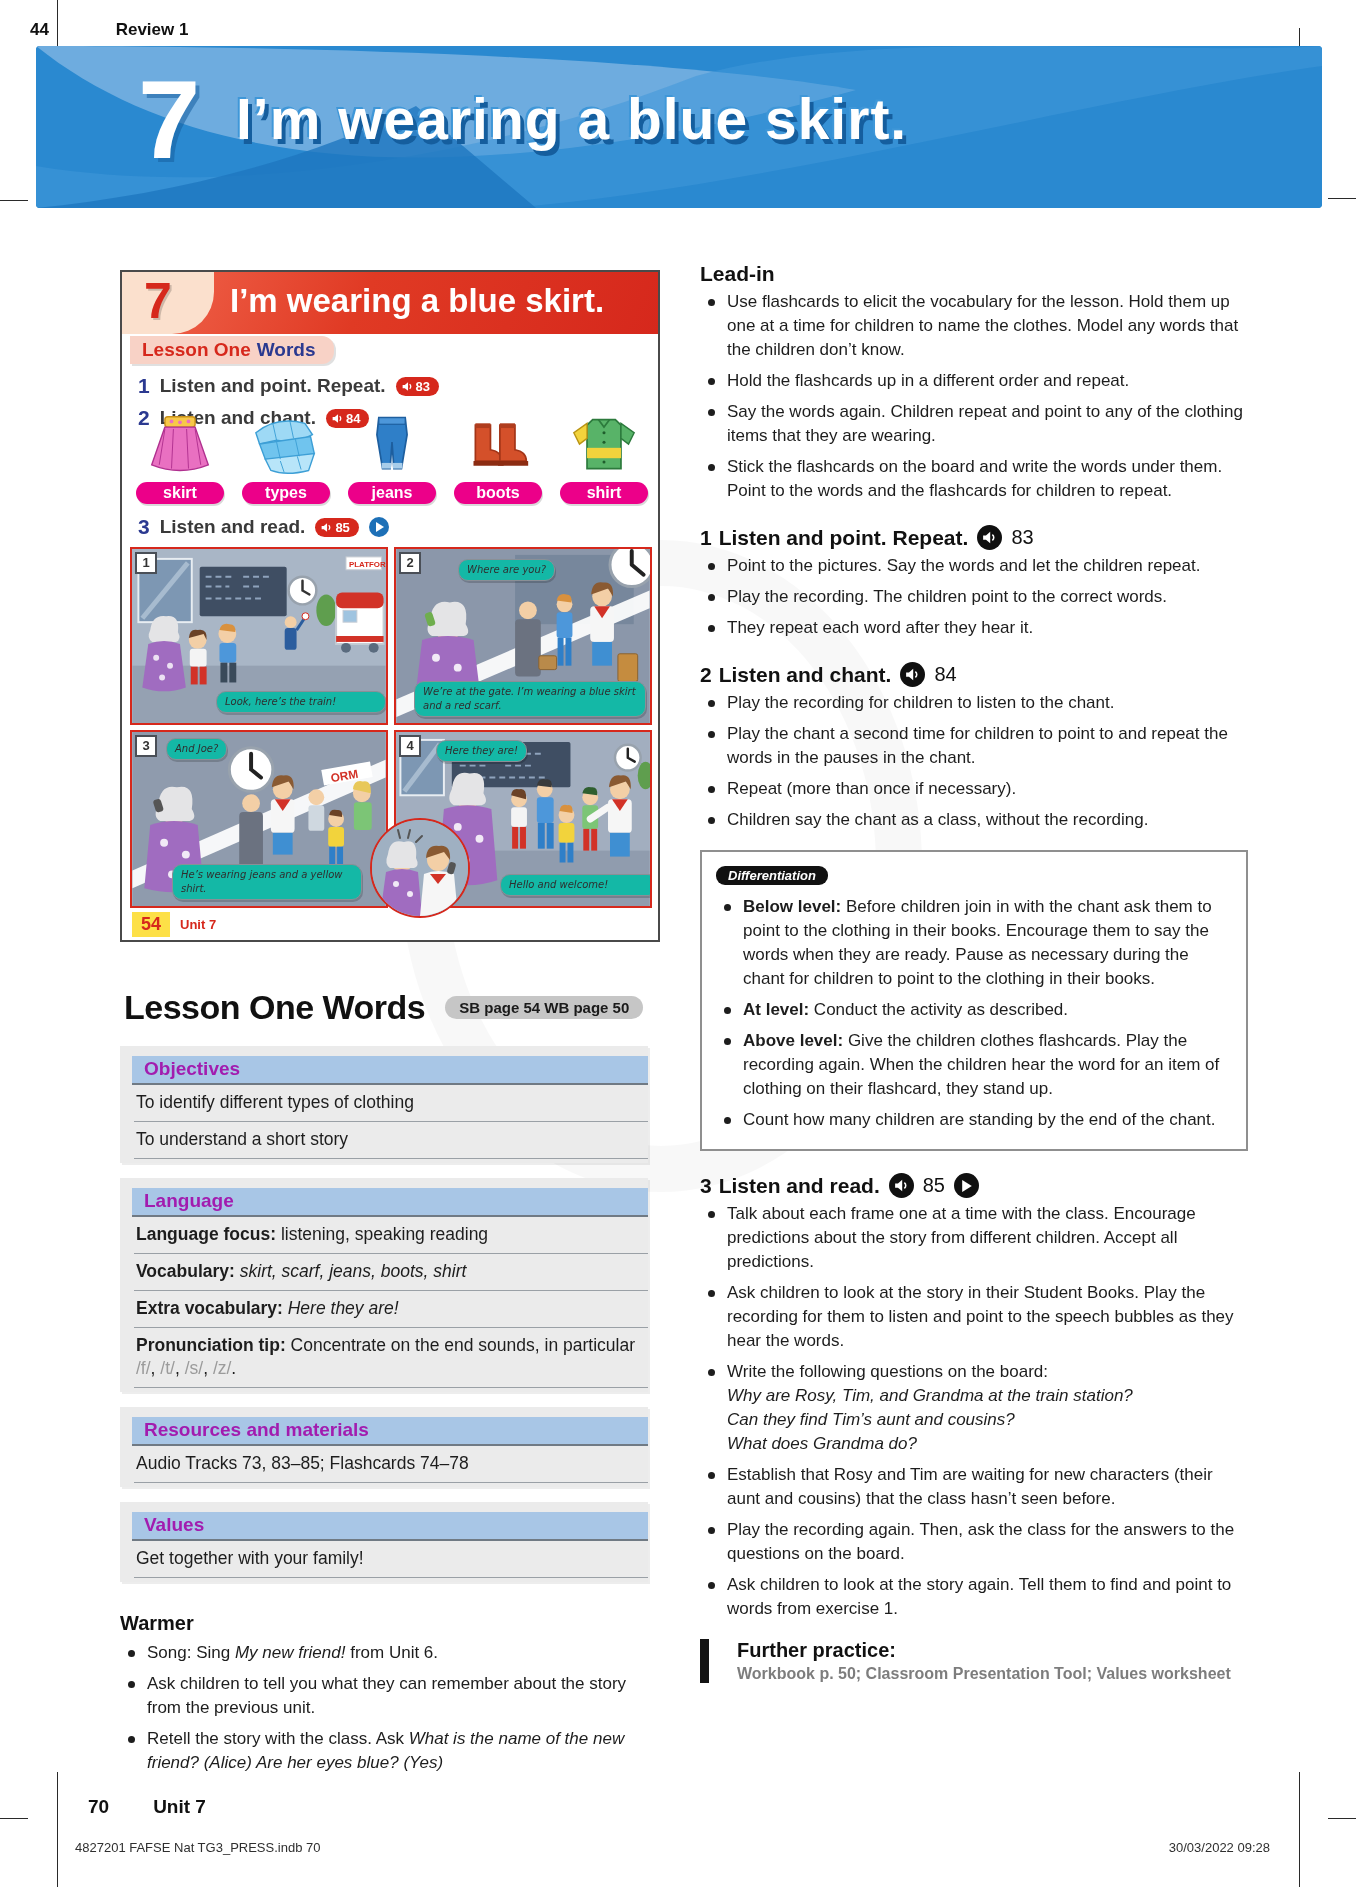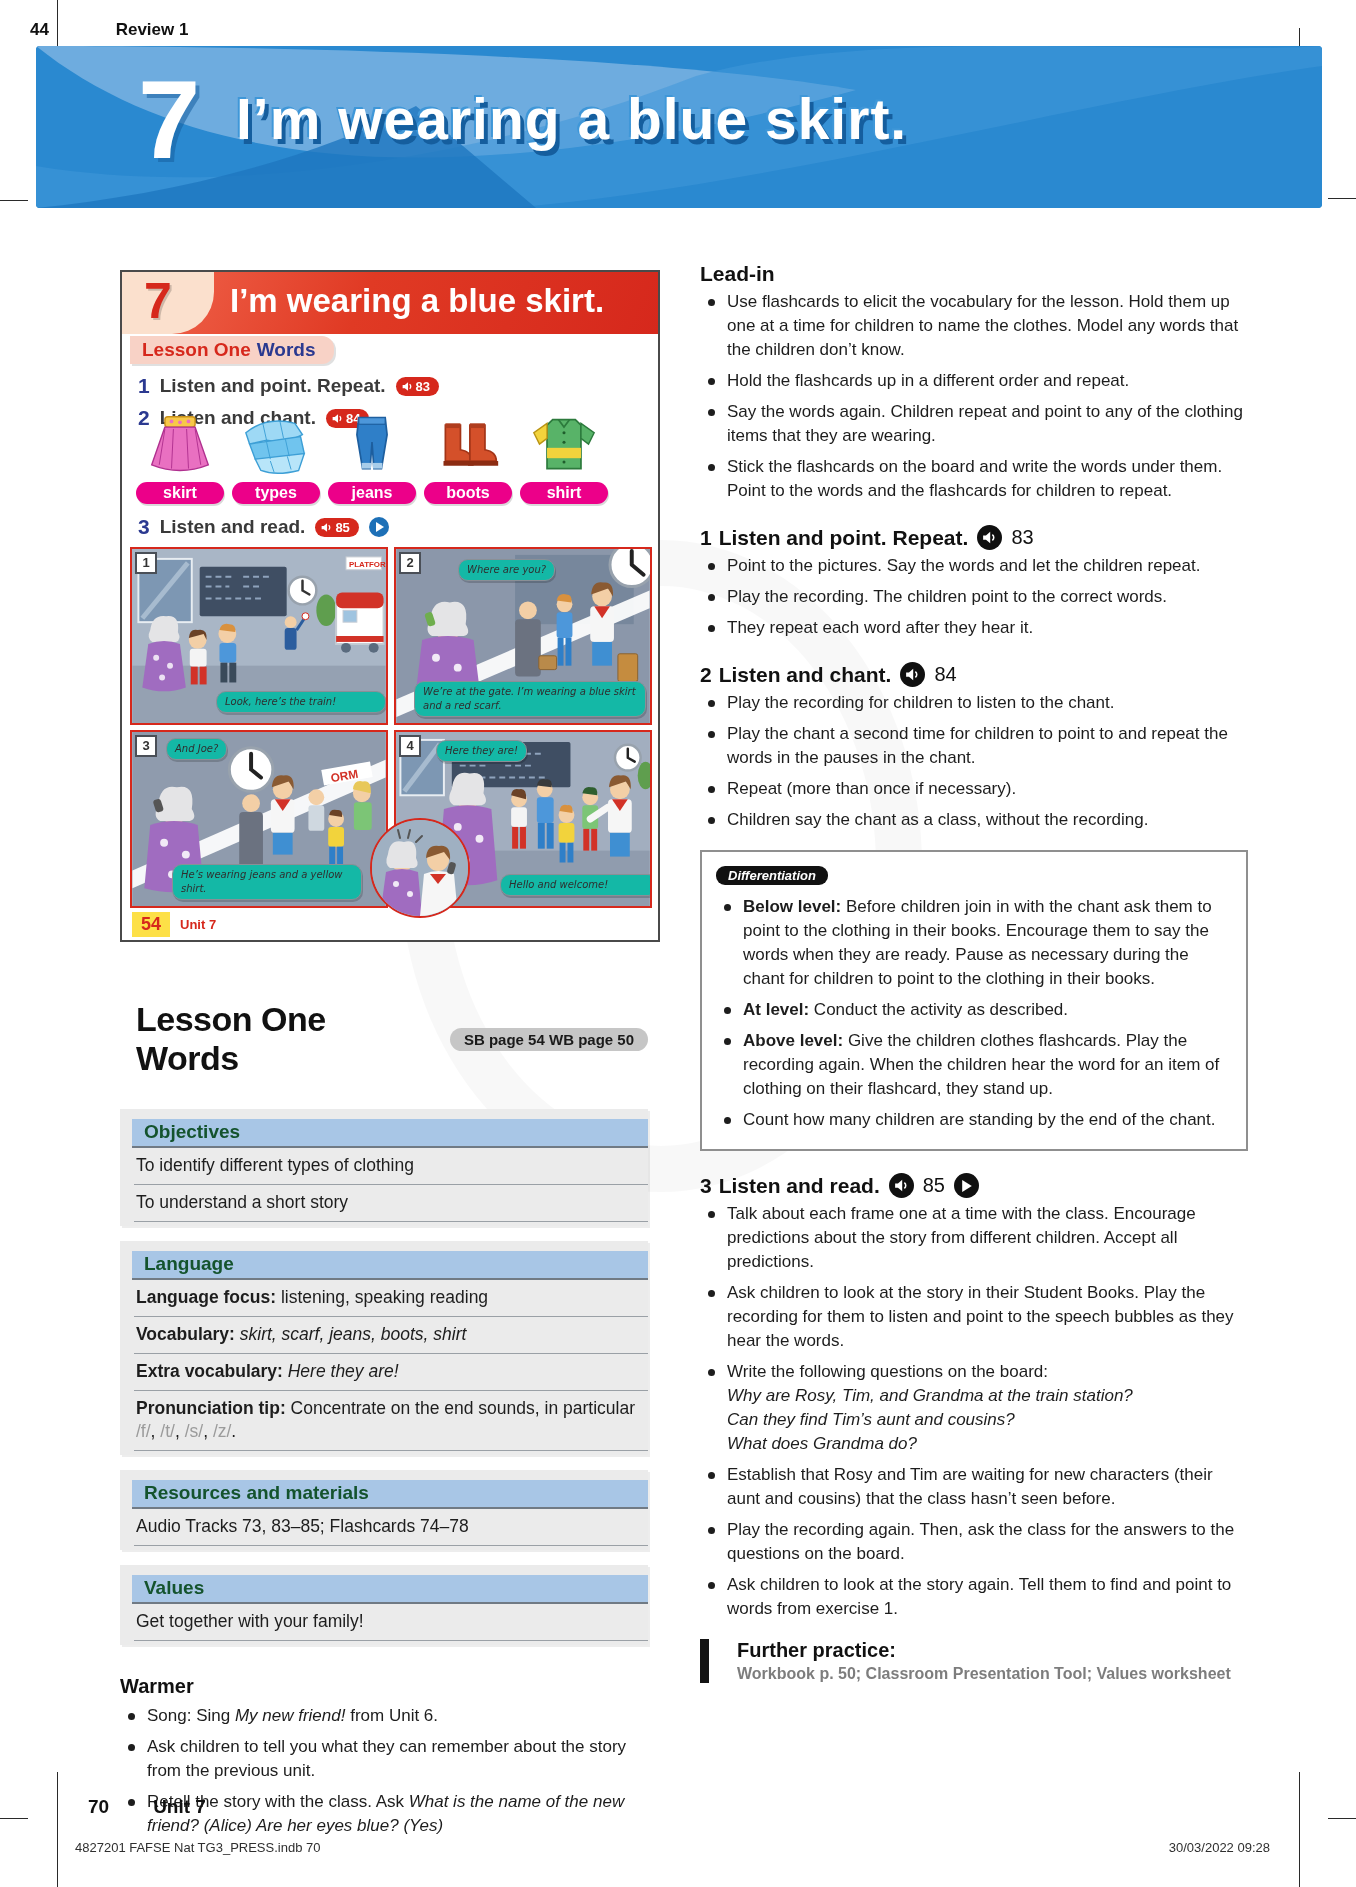--- a/index.html
+++ b/index.html
@@ -30,45 +30,45 @@
          box-shadow:2px 2px 0 rgba(0,0,0,.12);display:flex;align-items:center;gap:6px;font-size:19px;font-weight:bold;}
   .sbtab .les{color:#d6281c;} .sbtab .foc{color:#2b3990;}
   .exline{position:absolute;left:16px;display:flex;align-items:center;gap:10px;}
   .exline .n{color:#2b3990;font-weight:800;font-size:21px;}
   .exline .t{color:#3a3a3a;font-weight:bold;font-size:19px;}
   .pill{display:inline-flex;align-items:center;gap:2px;background:#d6281c;color:#fff;border-radius:12px;
         padding:2px 9px 2px 5px;font-size:13px;font-weight:bold;}
   .pill svg{width:13px;height:13px;}
   .playsb{width:20px;height:20px;border-radius:50%;background:#1d70b7;display:inline-flex;align-items:center;justify-content:center;}
   .playsb svg{width:10px;height:10px;margin-left:2px;}
-  .clothes{position:absolute;left:10px;top:140px;width:520px;display:flex;}
+  .clothes{position:absolute;left:10px;top:140px;width:520px;display:flex;justify-content:space-between;}
   .citem{width:96px;display:flex;flex-direction:column;align-items:center;}
   .citem svg{width:82px;height:66px;}
   .wordpill{margin-top:4px;background:#ec0089;color:#fff;border-radius:14px;padding:2px 0;width:88px;text-align:center;
             font-weight:bold;font-size:16px;box-shadow:1px 2px 0 rgba(0,0,0,.15);}
   
   .panel{position:absolute;width:258px;height:178px;border:2px solid #d6281c;box-sizing:border-box;overflow:hidden;background:#a9b6c6;}
   .panel svg.scene{position:absolute;inset:0;width:100%;height:100%;}
   .pnum{position:absolute;top:3px;left:3px;width:22px;height:22px;background:#fff;border:2px solid #4a4f57;box-sizing:border-box;
         text-align:center;font-weight:bold;font-size:13px;line-height:18px;color:#333;}
   .bub{position:absolute;background:#14b8a6;border:1.5px solid #8a8f96;border-radius:10px;padding:3px 8px;
        font-family:"DejaVu Sans",sans-serif;font-style:italic;font-size:10px;line-height:14px;color:#2f2f2f;
        text-align:left;box-shadow:1px 2px 0 rgba(0,0,0,.18);}
   .inset{position:absolute;left:248px;top:546px;width:96px;height:96px;border-radius:50%;border:2.5px solid #d6281c;
          overflow:hidden;background:#9fb0c2;z-index:5;}
   .sbfoot{position:absolute;left:10px;top:640px;display:flex;align-items:center;gap:10px;}
   .sbfoot .pg{background:#fde047;color:#d6281c;font-weight:800;font-size:18px;padding:2px 9px;}
   .sbfoot .un{color:#d6281c;font-weight:bold;font-size:13px;}
   
   .leftcol{position:absolute;left:120px;top:984px;width:528px;}
   .lheading{display:flex;align-items:center;gap:16px;}
-  .lheading h1{margin:16px;font-size:34px;font-weight:800;color:#111;letter-spacing:-0.5px;}
+  .lheading h1{margin:4px;font-size:34px;font-weight:800;color:#111;letter-spacing:-0.5px;}
   .sbbadge{background:#c6c6c6;border-radius:14px;padding:3px 14px;font-size:15px;font-weight:bold;color:#1a1a1a;white-space:nowrap;}
   .infobox{background:#ebebeb;margin-top:15px;padding:10px 0 4px 12px;box-shadow:2px 2px 0 rgba(0,0,0,.07);}
-  .infobox .bar{background:#a8c6e6;border-bottom:2px solid #707a84;padding:2px 12px 3px;font-weight:800;font-size:19px;color:#14532d;}
+  .infobox .bar{background:#a8c6e6;border-bottom:2px solid #707a84;padding:2px 12px 3px;font-weight:800;font-size:19px;color:#a21caf;}
   .infobox .row{padding:6px 12px 7px 2px;margin-left:2px;border-bottom:1.5px solid #9aa0a6;font-size:17.5px;line-height:23px;color:#1d1d1d;}
   .warmer{margin-top:30px;}
   .warmer h2{margin:0 0 6px;font-size:20px;font-weight:800;color:#111;}
   
   ul.bl{list-style:none;margin:4px 0 0;padding:0;}
   ul.bl li{position:relative;padding-left:27px;font-size:17px;line-height:24px;margin-bottom:7px;color:#1d1d1d;}
   ul.bl li::before{content:"";position:absolute;left:8px;top:9px;width:7px;height:7px;border-radius:50%;background:#1d1d1d;}
   .preline{white-space:pre-line;}
   .rb{font-weight:bold;} .ri{font-style:italic;} .rg{color:#9b9b9b;}
   

